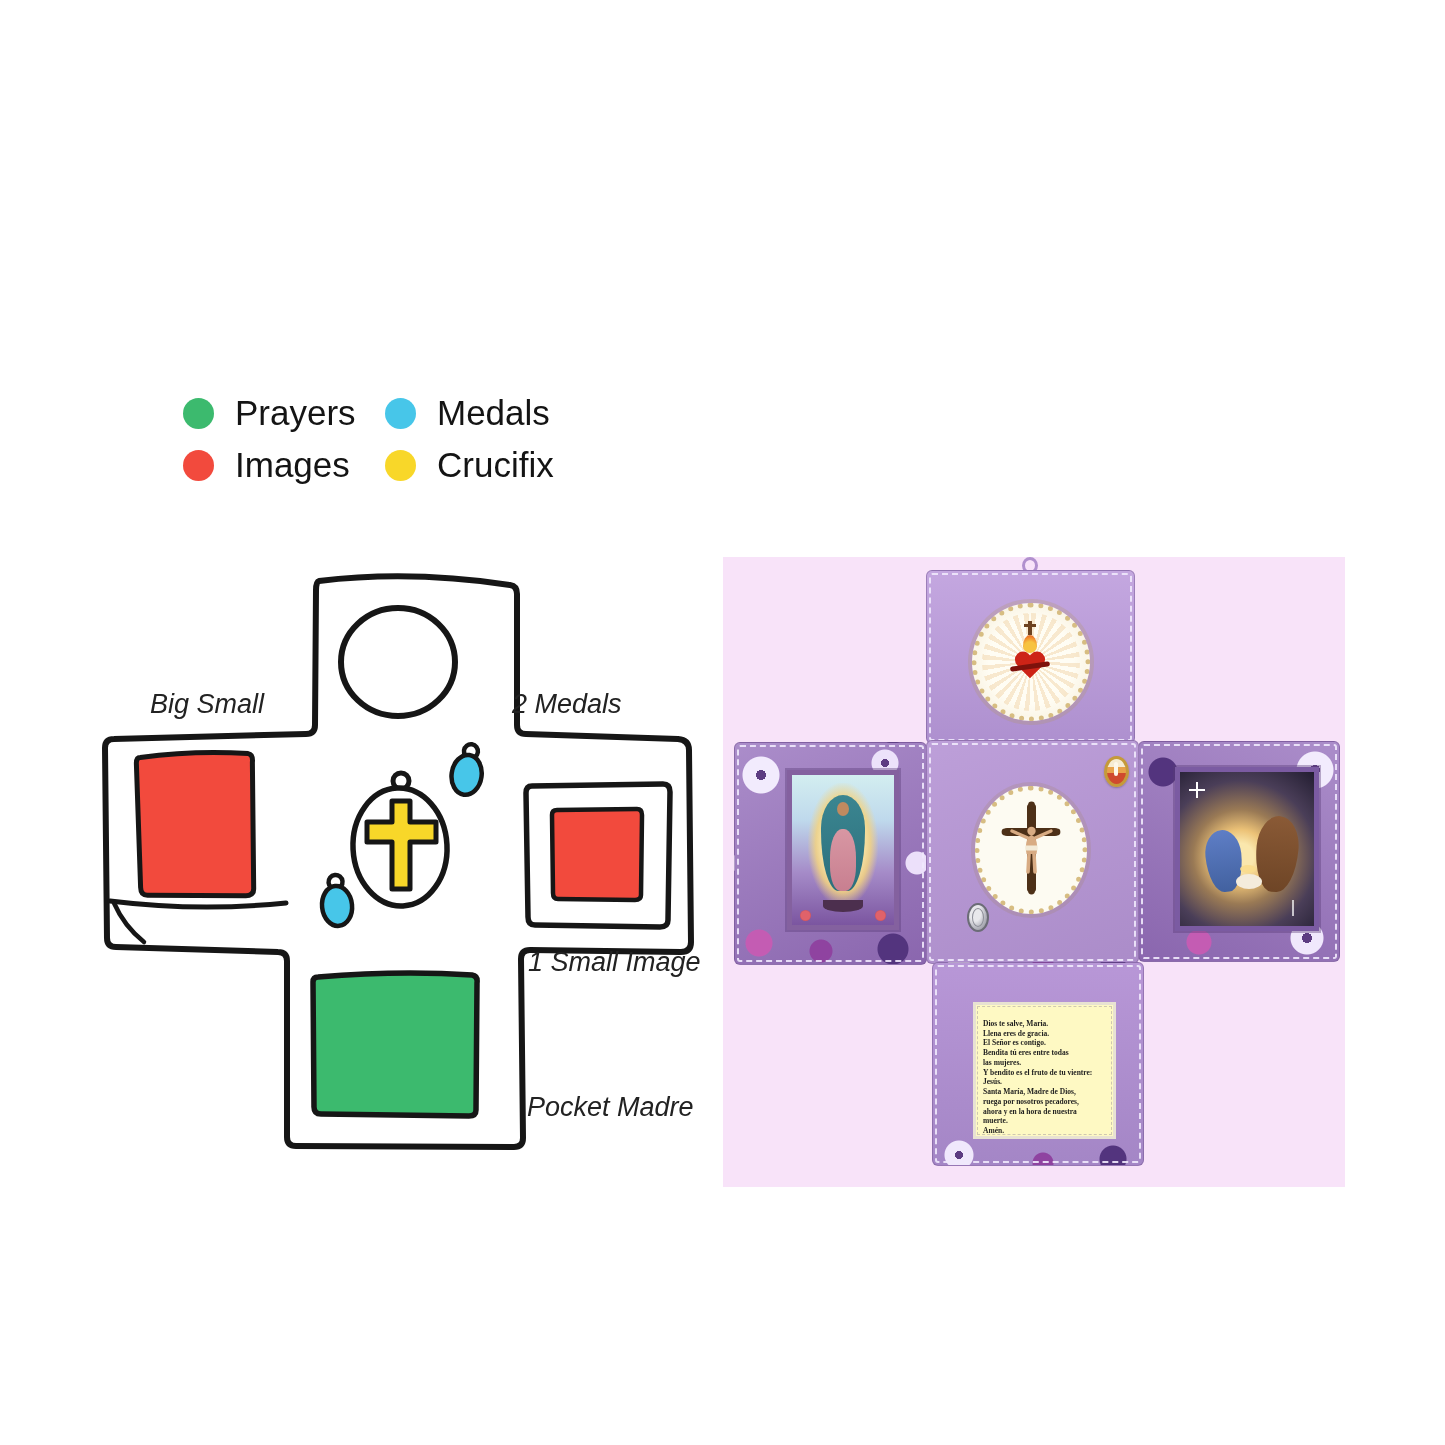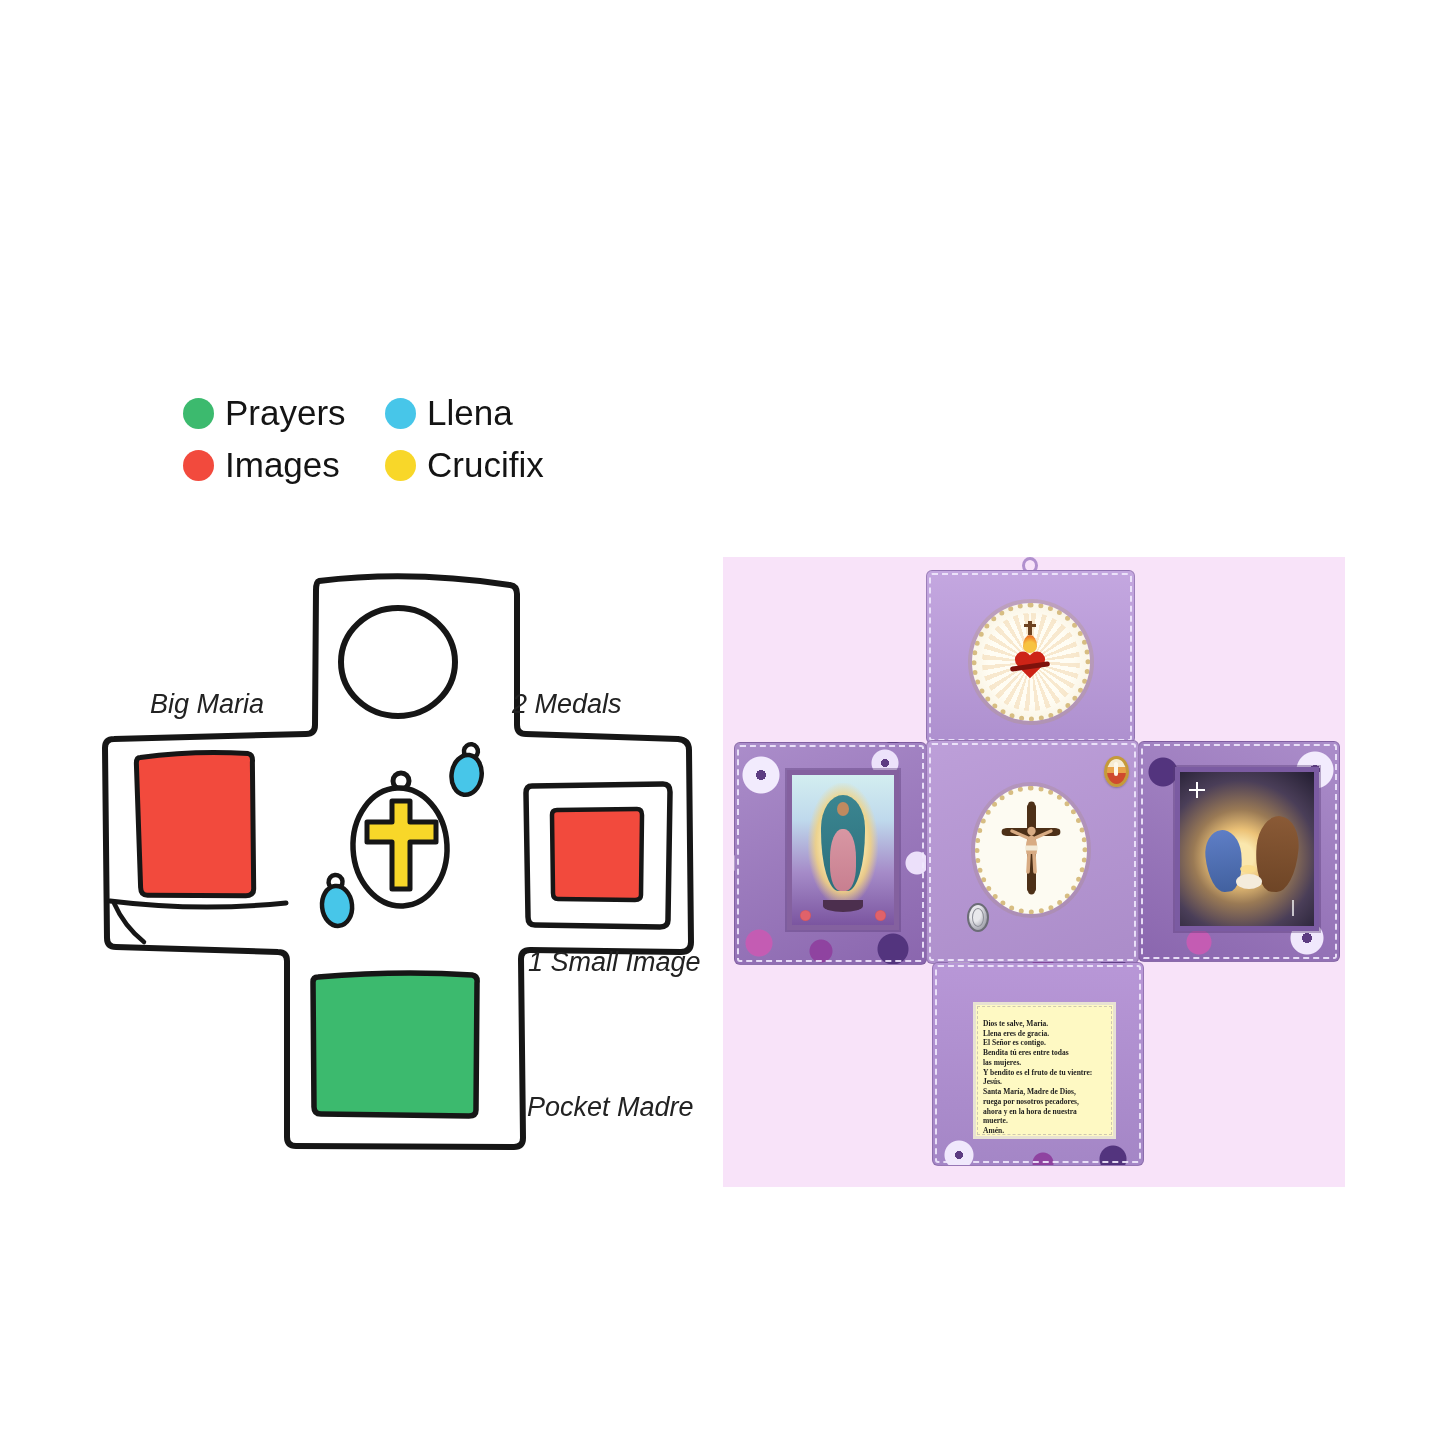--- a/index.html
+++ b/index.html
@@ -6,21 +6,21 @@
   * { box-sizing:border-box; }
   .canvas { position:relative; width:1445px; height:1445px; background:#ffffff; overflow:hidden;
             font-family:"Liberation Sans", sans-serif; }
 
   
   .title { position:absolute; left:0; right:0; top:96px; margin:0; text-align:center;
            font-family:"DejaVu Serif", serif; font-weight:bold; font-size:96px;
            color:#121212; letter-spacing:1px; }
 
   
-  .legend-item { position:absolute; display:flex; align-items:center; gap:11px;
+  .legend-item { position:absolute; display:flex; align-items:center; gap:21px;
                  font-size:35px; color:#141414; }
   .legend-dot { width:31px; height:31px; border-radius:50%; flex:0 0 auto; }
   .li-prayers  { left:183px; top:393px; }
   .li-medals   { left:385px; top:393px; }
   .li-images   { left:183px; top:445px; }
   .li-crucifix { left:385px; top:445px; }
 
   
   .diagram-svg { position:absolute; left:80px; top:550px; }
   .diag-label { position:absolute; font-style:italic; font-size:27px; color:#222; white-space:nowrap; }
@@ -153,21 +153,21 @@
 
 <div class="canvas">
 
 
   <div class="legend-item li-prayers">
     <span class="legend-dot" style="background: rgb(60, 186, 110);"></span>
     <span>Prayers</span>
   </div>
   <div class="legend-item li-medals">
     <span class="legend-dot" style="background: rgb(71, 198, 233);"></span>
-    <span>Llena</span>
+    <span>Medals</span>
   </div>
   <div class="legend-item li-images">
     <span class="legend-dot" style="background: rgb(242, 74, 61);"></span>
     <span>Images</span>
   </div>
   <div class="legend-item li-crucifix">
     <span class="legend-dot" style="background: rgb(248, 215, 41);"></span>
     <span>Crucifix</span>
   </div>
 
@@ -203,21 +203,21 @@
 
     <path d="M 452 236 L 583 234 Q 590 234 590 242 L 588 370 Q 588 377 580 377 L 455 375
              Q 448 375 448 367 L 446 243 Q 446 236 452 236 Z" fill="#ffffff" stroke="#161616" stroke-width="5.5" stroke-linejoin="round"></path>
     <path fill="#f24a3d" d="M 477 260 L 557 259 Q 562 259 562 265 L 561 345 Q 561 350 555 350 L 478 349
              Q 473 349 473 343 L 472 265 Q 472 260 477 260 Z" stroke="#161616" stroke-width="4.5" stroke-linejoin="round" style="fill: rgb(242, 74, 61);"></path>
 
     <path fill="#3cba6e" d="M 238 427 Q 320 420 392 425 Q 398 426 397 433 L 396 560 Q 396 566 389 566 L 241 564
              Q 234 564 234 557 L 233 432 Q 233 427 238 427 Z" stroke="#161616" stroke-width="5.5" stroke-linejoin="round" style="fill: rgb(60, 186, 110);"></path>
   </svg>
 
-  <div class="diag-label lbl-big-image">Big Maria</div>
+  <div class="diag-label lbl-big-image">Big Small</div>
   <div class="diag-label lbl-two-medals">2 Medals</div>
   <div class="diag-label lbl-small-image">1 Small Image</div>
   <div class="diag-label lbl-pocket-prayer">Pocket Madre</div>
 
   <div class="photo" style="background: rgb(248, 227, 249);">
     <div class="hang-loop"></div>
 
     <div class="piece arm-top"></div>
     <div class="piece arm-left"></div>
     <div class="piece arm-right"></div>

